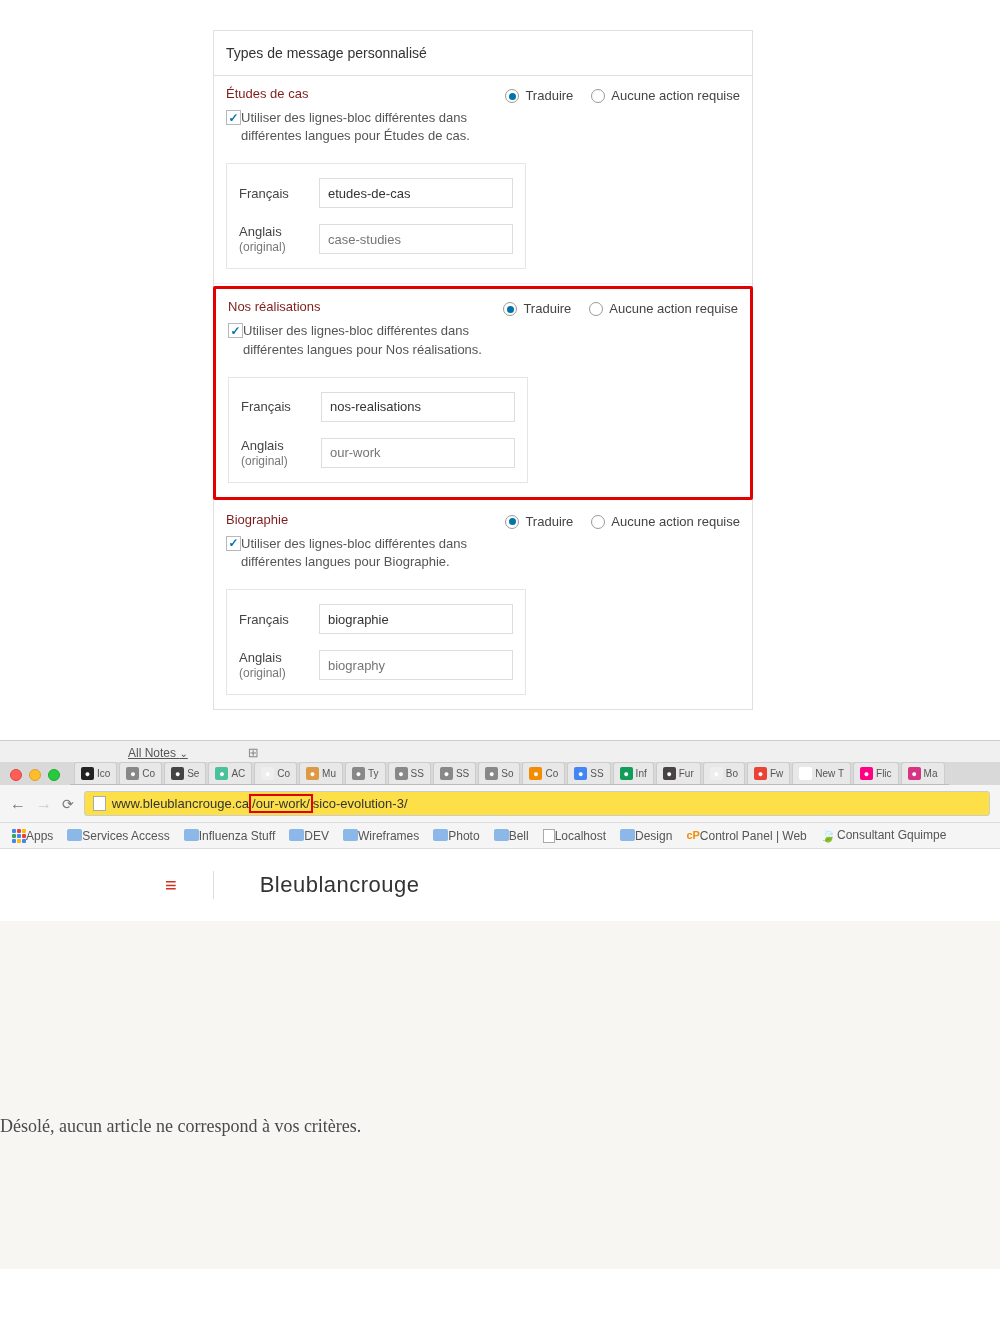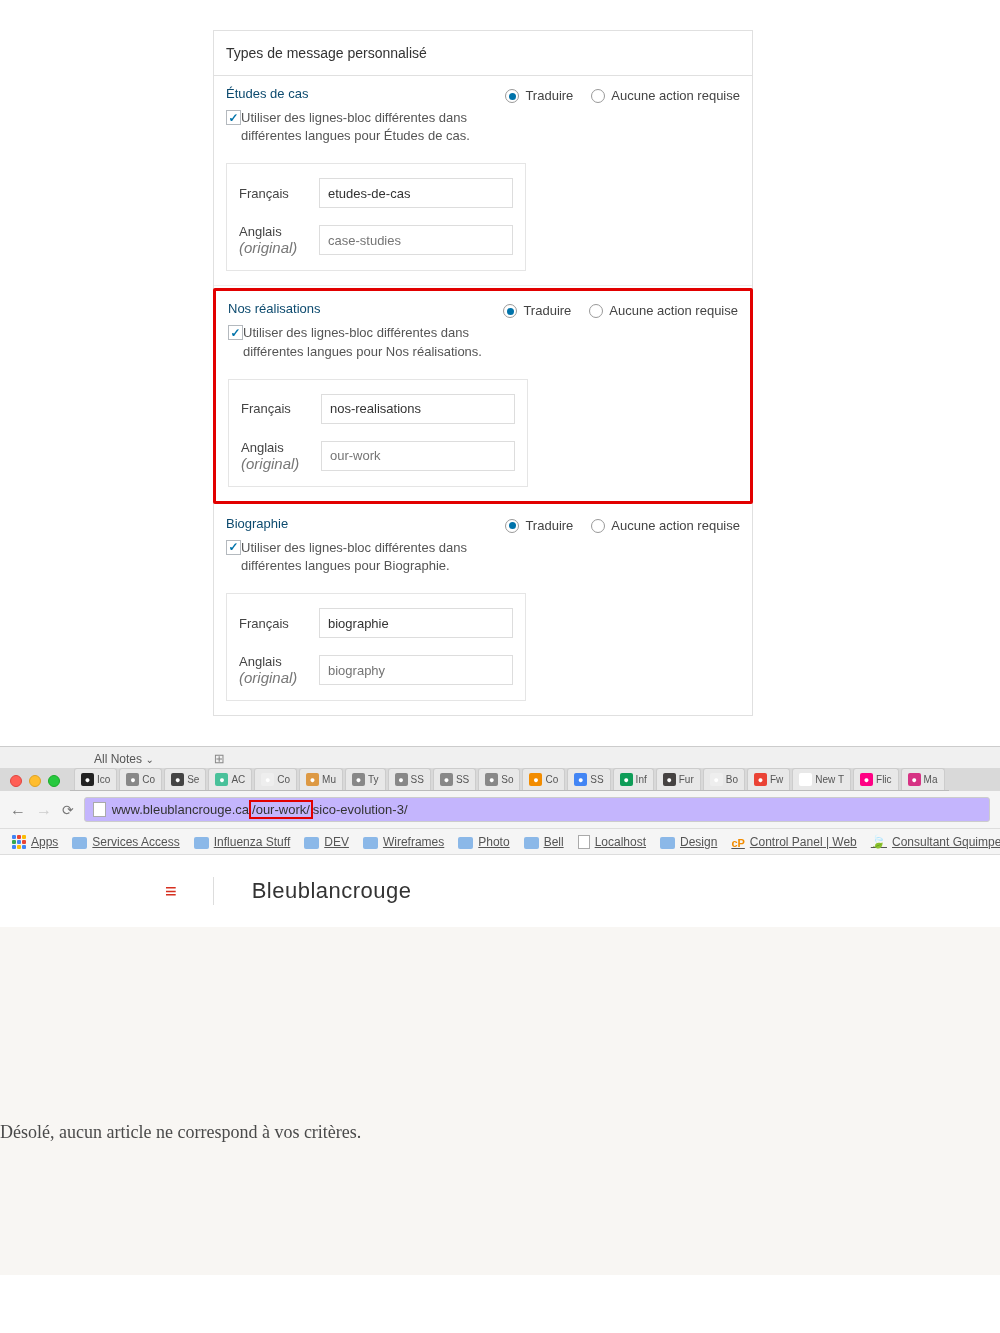--- a/index.html
+++ b/index.html
@@ -7,79 +7,79 @@
   
   .settings-panel { margin: 30px 0 0 213px; width: 540px; border: 1px solid #e0e0e0; background: #fff; }
   .panel-header { padding: 14px 12px; font-size: 14px; color: #333; border-bottom: 1px solid #e0e0e0; }
   
   .cpt-section { padding: 10px 12px 14px 12px; border-bottom: 1px solid #f0f0f0; }
   .cpt-section:last-child { border-bottom: none; }
   .cpt-section.highlighted { border: 3px solid #e20000; border-radius: 2px; margin: 2px -1px; }
   
   .cpt-row { display: flex; align-items: flex-start; }
   .cpt-left { flex: 1; }
-  .cpt-title { font-size: 13px; color: #0c4a6e; margin-bottom: 8px; }
+  .cpt-title { font-size: 13px; color: #7f1d1d; margin-bottom: 8px; }
   .cpt-check-row { display: flex; align-items: flex-start; margin-bottom: 4px; }
   .cpt-check-text { color: #555; line-height: 1.4; }
   
   .radio-group { display: flex; gap: 18px; align-items: center; padding-top: 2px; }
   .radio-item { display: flex; align-items: flex-end; gap: 6px; color: #444; font-size: 13px; white-space: nowrap; }
   .radio { width: 14px; height: 14px; border: 1px solid #999; border-radius: 50%; display: flex; align-items: center; justify-content: center; background: #fff; }
   .radio.checked::after { content: ""; width: 7px; height: 7px; background: #0073aa; border-radius: 50%; }
   
   .checkbox { width: 15px; height: 15px; border: 1px solid #b4b9be; background: #fff; display: flex; align-items: center; justify-content: center; color: #0073aa; font-size: 12px; font-weight: bold; flex-shrink: 0; margin-top: 1px; }
   .checkbox.checked::after { content: "✓"; }
   
   .slug-box { border: 1px solid #e5e5e5; margin-top: 14px; padding: 14px 12px; width: 300px; }
   .slug-row { display: flex; align-items: center; margin-bottom: 16px; }
   .slug-row:last-child { margin-bottom: 0; }
   .slug-label { width: 82px; color: #444; font-size: 13px; }
-  .slug-sub { color: #777; font-style: italic; font-size: 15px; }
+  .slug-sub { color: #777; font-size: 12px; }
   .slug-input { flex: 1; border: 1px solid #ddd; padding: 6px 8px; font-size: 13px; color: #333; height: 30px; }
   .slug-input.placeholder { color: #999; }
   
   
   .bottom-strip { margin-top: 30px; background: #f0f0f0; border-top: 1px solid #ccc; padding: 4px 10px 2px 10px; display: flex; align-items: center; font-size: 12px; color: #555; }
-  .all-notes { margin-left: 84px; }
+  .all-notes { margin-left: 118px; text-decoration: underline; }
   .chev-sm { font-size: 10px; }
   .grid-icon { margin-left: 60px; font-size: 13px; color: #888; }
   
   .browser { background: #f5f5f5; margin-top: 0; }
   .mac-dots { display: flex; gap: 7px; padding: 6px 10px 4px 10px; align-items: center; }
   .dot { width: 12px; height: 12px; border-radius: 50%; }
   .dot.red { background: #ff5f56; border: 1px solid #e0443e; }
   .dot.yellow { background: #ffbd2e; border: 1px solid #dea123; }
   .dot.green { background: #27c93f; border: 1px solid #1aab29; }
   
   .tab-strip { display: flex; padding: 0 4px; gap: 2px; background: #d9d9d9; border-bottom: 1px solid #bbb; overflow: hidden; }
   .btab { background: #e8e8e8; border: 1px solid #ccc; border-bottom: none; border-radius: 3px 3px 0 0; padding: 4px 6px; display: flex; align-items: center; gap: 3px; font-size: 10px; color: #555; white-space: nowrap; cursor: default; height: 22px; }
   .btab .fav { width: 13px; height: 13px; border-radius: 2px; display: flex; align-items: center; justify-content: center; font-size: 9px; color: #fff; flex-shrink: 0; }
   
   .addr-bar { display: flex; align-items: center; padding: 6px 10px; gap: 10px; background: #f5f5f5; border-bottom: 1px solid #ddd; }
   .nav-btn { color: #777; font-size: 16px; cursor: pointer; }
-  .url-box { flex: 1; background: #c4b5fd; border: 1px solid #ccc; border-radius: 3px; padding: 4px 8px; display: flex; align-items: flex-end; gap: 6px; font-size: 13px; color: #333; position: relative; }
+  .url-box { flex: 1; background: #fde047; border: 1px solid #ccc; border-radius: 3px; padding: 4px 8px; display: flex; align-items: flex-end; gap: 6px; font-size: 13px; color: #333; position: relative; }
   .page-icon { width: 13px; height: 15px; border: 1px solid #aaa; background: #fff; flex-shrink: 0; }
   .url-text { display: flex; }
   .url-highlight { border: 2px solid #e20000; padding: 0 1px; margin: -2px 0; }
   
   .bookmarks { display: flex; align-items: center; gap: 14px; padding: 5px 12px; background: #f5f5f5; border-bottom: 1px solid #ddd; font-size: 12px; color: #555; overflow: hidden; white-space: nowrap; }
-  .bm { display: flex; align-items: flex-end; gap: 5px; cursor: pointer; text-decoration: underline; }
+  .bm { display: flex; align-items: flex-start; cursor: pointer; }
   .folder-icon { width: 15px; height: 12px; background: #8bb8e8; border-radius: 2px; }
   .apps-icon { width: 14px; height: 14px; display: grid; grid-template-columns: 1fr 1fr 1fr; grid-template-rows: 1fr 1fr 1fr; gap: 1px; }
   .apps-icon span { background: #4285f4; border-radius: 1px; }
   .apps-icon span:nth-child(2){background:#ea4335}.apps-icon span:nth-child(3){background:#fbbc05}.apps-icon span:nth-child(4){background:#34a853}.apps-icon span:nth-child(6){background:#ea4335}.apps-icon span:nth-child(8){background:#fbbc05}
   .page-icon-sm { width: 12px; height: 14px; border: 1px solid #aaa; background: #fff; }
   .cp-icon { color: #f28c00; font-weight: bold; font-size: 11px; }
   .leaf-icon { color: #6b9e3e; font-size: 13px; }
   
   .page-body { background: #f8f6f3; min-height: 420px; position: relative; }
   .page-header { background: #fff; padding: 22px 0 22px 0; display: flex; align-items: center; gap: 30px; }
   .hamburger { margin-left: 165px; color: #d63020; font-size: 20px; font-weight: bold; }
   .vdiv { width: 1px; height: 28px; background: #ddd; margin-left: 6px; }
-  .site-title { font-size: 22px; color: #333; font-weight: 300; letter-spacing: 0.5px; margin-left: 8px; }
+  .site-title { font-size: 22px; color: #333; font-weight: 300; letter-spacing: 0.5px; margin-left: 16px; }
   .no-results { position: absolute; top: 267px; left: 0; right: 0; text-align: left; font-size: 18px; color: #4a4a4a; font-family: Georgia, serif; }
 </style>
 </head>
 <body>
 
 <div class="settings-panel">
   <div class="panel-header">Types de message personnalisé</div>
   <div id="sections-container">
       <div class="cpt-section">
     <div class="cpt-row">

